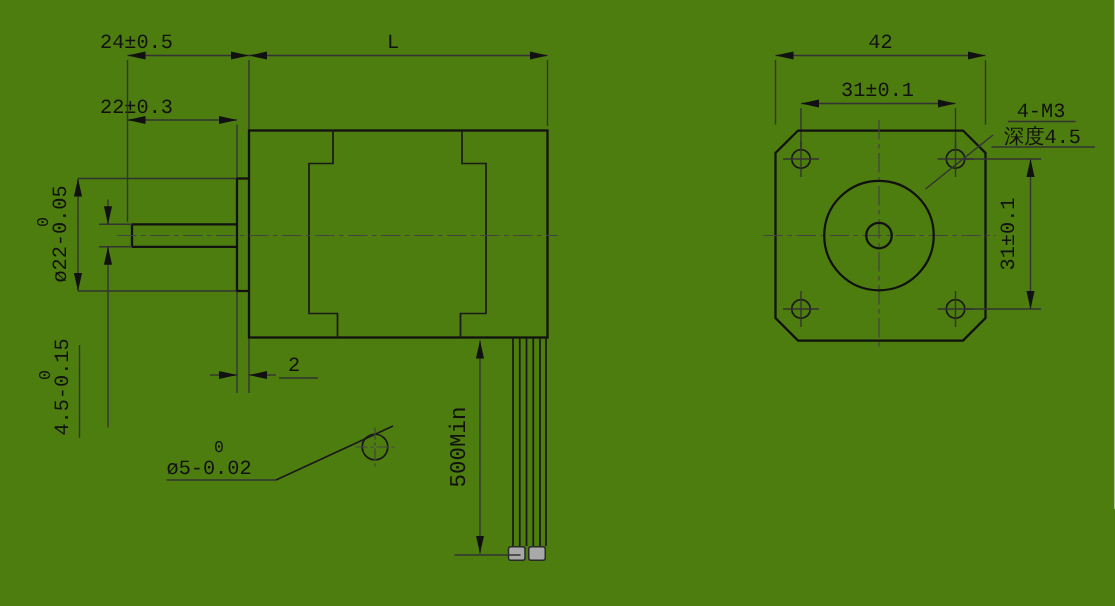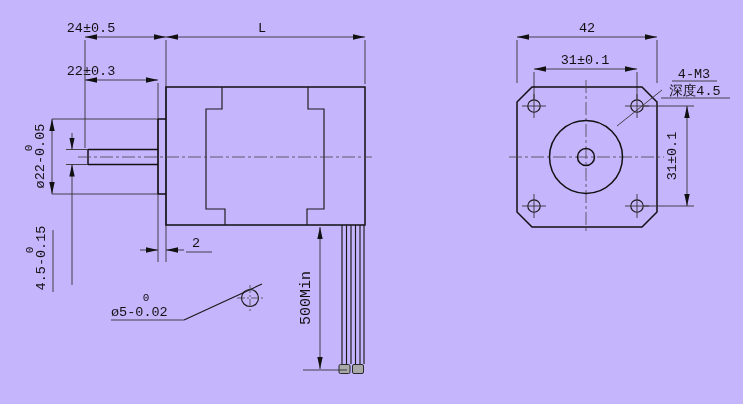--- a/index.html
+++ b/index.html
@@ -1,16 +1,16 @@
 <!DOCTYPE html>
 <html><head>
 <meta charset="utf-8">
 <style>
   html,body{margin:0;padding:0;background:#ffffff;}
-  .canvas{position:relative;width:743px;height:404px;background:#c4b5fd;overflow:hidden;
+  .canvas{position:relative;width:743px;height:404px;background:#4d7c0f;overflow:hidden;
           font-family:"Liberation Mono","DejaVu Sans Mono",monospace;}
   svg{display:block;}
   text{fill:#111;font-family:"Liberation Mono","DejaVu Sans Mono",monospace;}
   .dim{font-size:13.5px;}
   .dimsmall{font-size:11px;}
   .dimbig{font-size:15px;}
   .thick{stroke:#111;stroke-width:1.5;fill:none;}
   .med{stroke:#1a1a1a;stroke-width:1.15;fill:none;}
   .thin{stroke:#333;stroke-width:0.9;fill:none;}
   .cl{stroke:#444;stroke-width:0.8;fill:none;stroke-dasharray:13 3 3 3;}

